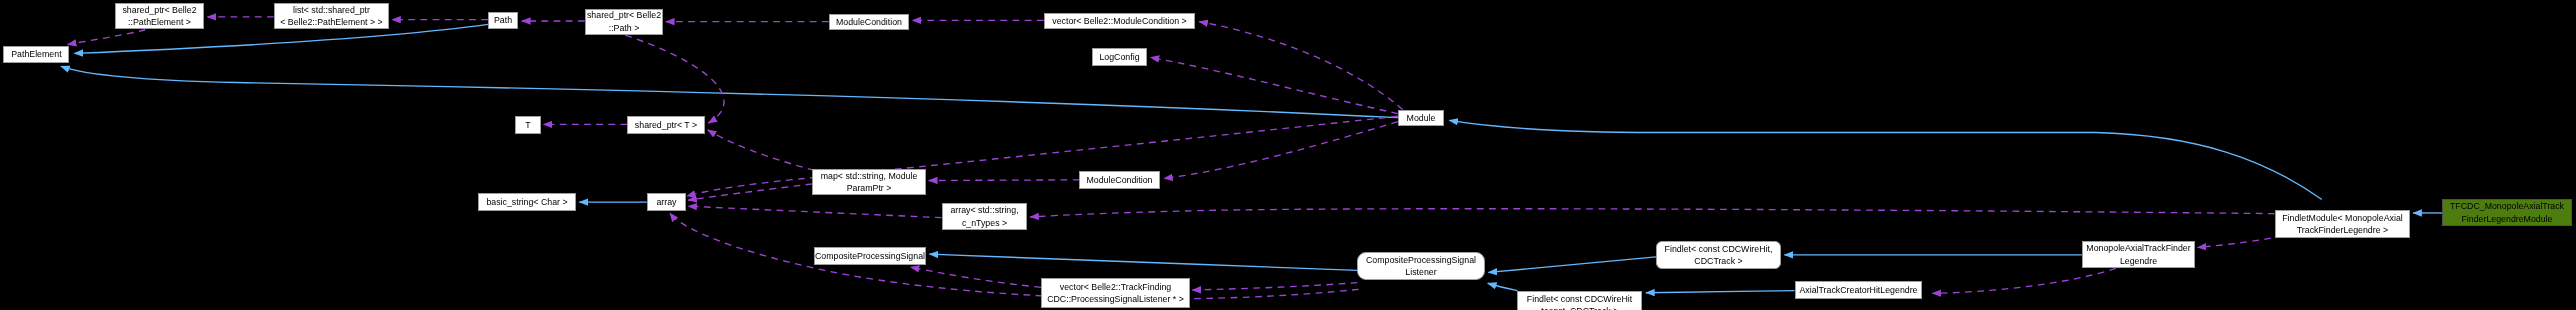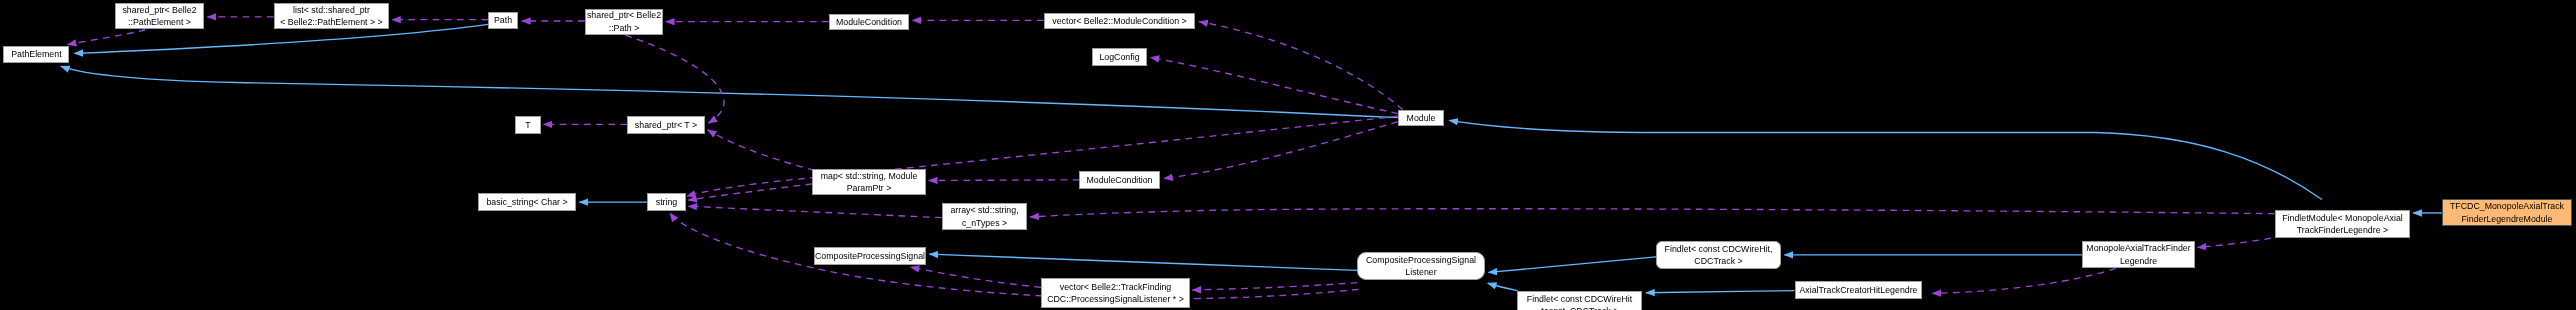--- a/index.html
+++ b/index.html
@@ -21,21 +21,21 @@
     font-size:8.8px;
     line-height:1.42;
     display:flex;
     align-items:center;
     justify-content:center;
     text-align:center;
     white-space:pre-line;
     cursor:pointer;
   }
   .node.current{
-    background:#fdba74;
+    background:#4d7c0f;
     border:1.4px solid #4f4f4f;
   }
 </style>
 </head>
 <body>
 
 <div id="canvas">
 
   <svg id="edges" width="2576" height="311" viewBox="0 0 3811 460">
     <defs>
@@ -106,21 +106,21 @@
   <div class="node" style="left:1092px;top:48px;width:55px;height:17.6px;">LogConfig</div>
 
   <div class="node" style="left:1398px;top:110px;width:46px;height:16px;">Module</div>
 
   <div class="node" style="left:515px;top:116px;width:26px;height:17.6px;">T</div>
 
   <div class="node" style="left:627px;top:116px;width:78px;height:17.6px;">shared_ptr&lt; T &gt;</div>
 
   <div class="node" style="left:478px;top:193px;width:98px;height:17.6px;">basic_string&lt; Char &gt;</div>
 
-  <div class="node" style="left:647px;top:193px;width:39px;height:17.6px;">string</div>
+  <div class="node" style="left:647px;top:193px;width:39px;height:17.6px;">array</div>
 
   <div class="node" style="left:812px;top:169px;width:114px;height:26px;">map&lt; std::string, Module
 ParamPtr &gt;</div>
 
   <div class="node" style="left:1079px;top:171px;width:81px;height:17.6px;">ModuleCondition</div>
 
   <div class="node" style="left:942px;top:203px;width:85px;height:27px;">array&lt; std::string,
 c_nTypes &gt;</div>
 
   <div class="node" style="left:814px;top:247px;width:112px;height:17.6px;">CompositeProcessingSignal</div>

